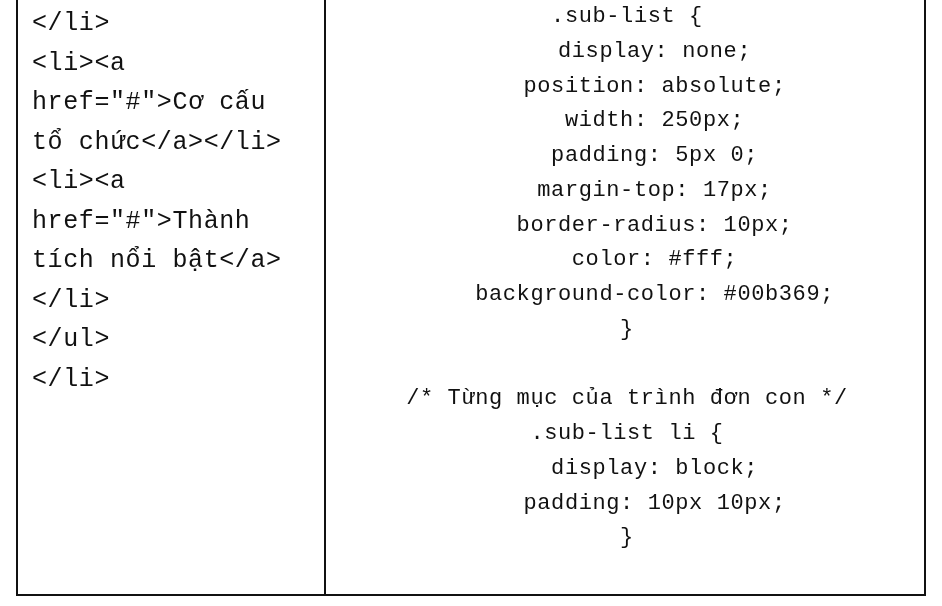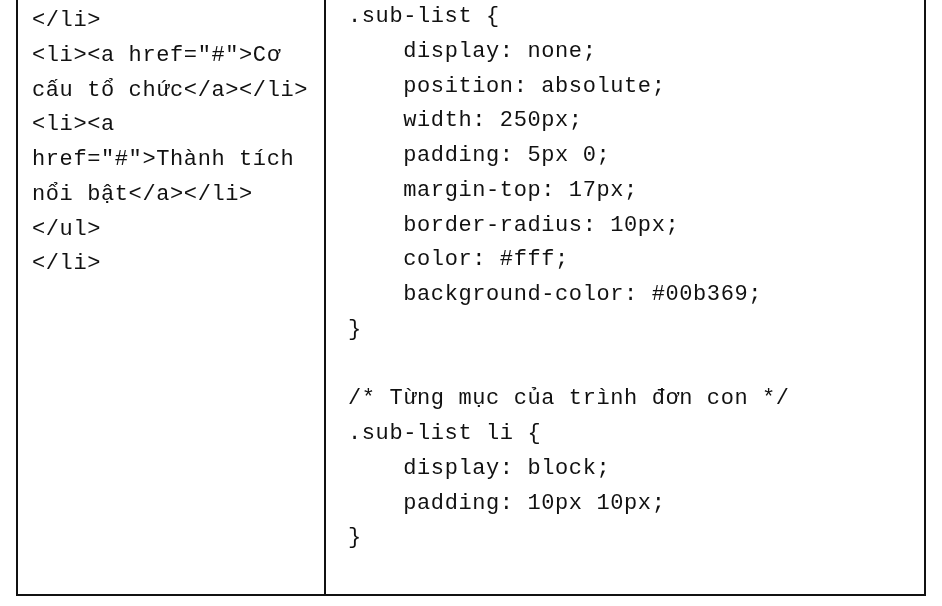--- a/index.html
+++ b/index.html
@@ -33,25 +33,26 @@
     width: 308px;
     box-sizing: border-box;
     border-right: 2px solid #111;
     padding: 4px 14px 10px 14px;
   }
   .col-right {
     flex: 1;
     box-sizing: border-box;
     padding: 0 18px 10px 22px;
     position: relative;
+    text-align: center;
   }
   pre.code {
     margin: 0;
     font-family: "Courier New", Courier, monospace;
-    font-size: 22px;
+    font-size: 25px;
     line-height: 1.58;
     letter-spacing: 0.6px;
     color: #111;
     white-space: pre-wrap;
     word-wrap: break-word;
   }
   .col-right pre.code {
     font-size: 22px;
   }
   .cut-top {

